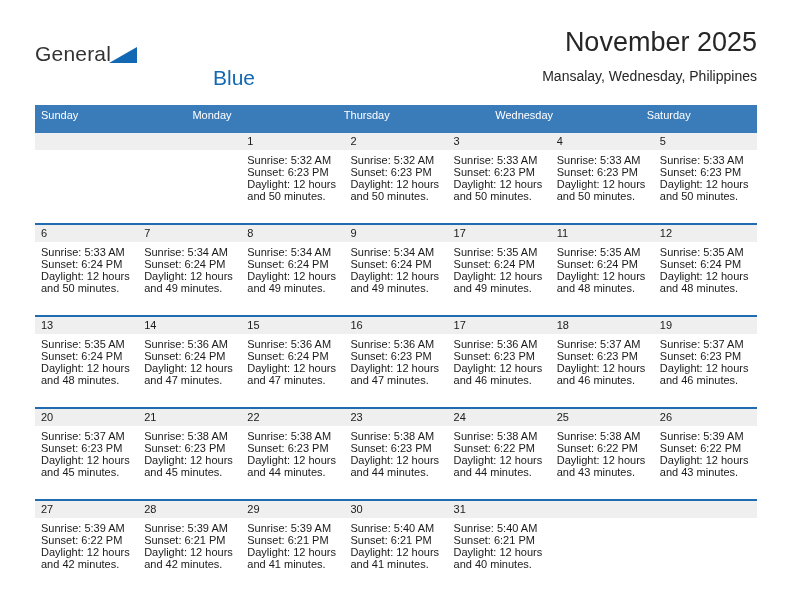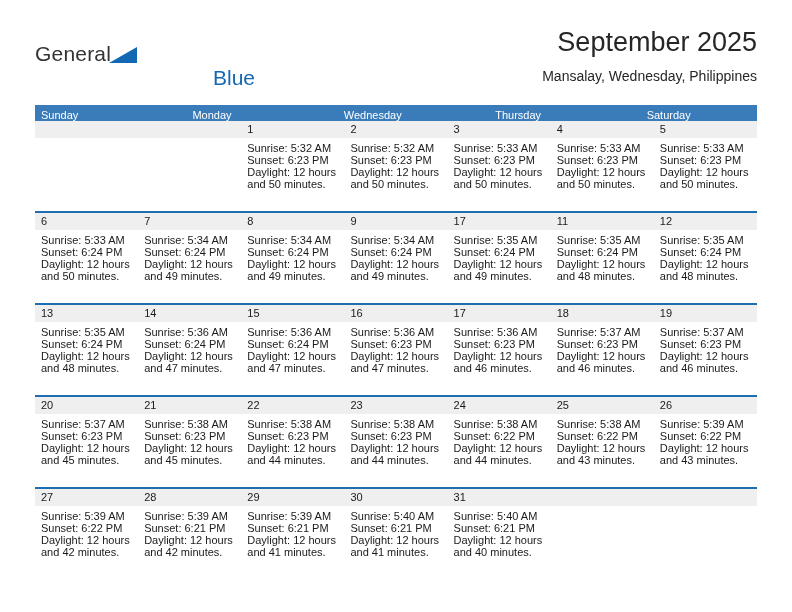--- a/index.html
+++ b/index.html
@@ -88,21 +88,21 @@
   
   .calendar {
     position: absolute;
     left: 35px;
     top: 105px;
     width: 722px;
   }
   .weekday-row {
     display: flex;
     background: #3a7cba;
-    height: 16px;
+    height: 28px;
     gap: 35px;
   }
   .weekday {
     flex: 1 1 0;
     color: #ffffff;
     font-size: 11px;
     line-height: 20px;
     padding-left: 6px;
     box-sizing: border-box;
     white-space: nowrap;
@@ -151,32 +151,32 @@
 <div class="page">
 
   <div class="header">
 
     <div class="logo">
       <span class="logo-general">General</span><span class="logo-tri"></span>
       <span class="logo-blue">Blue</span>
     </div>
 
     <div class="title-block">
-      <div class="cal-title">September 2025</div>
+      <div class="cal-title">November 2025</div>
       <div class="cal-subtitle">Mansalay, Wednesday, Philippines</div>
     </div>
 
   </div>
 
   <div class="calendar">
     <div class="weekday-row" id="weekday-row">
         <div class="weekday">Sunday</div>
         <div class="weekday">Monday</div>
+        <div class="weekday">Thursday</div>
         <div class="weekday">Wednesday</div>
-        <div class="weekday">Thursday</div>
         <div class="weekday">Saturday</div>
       </div>
     <div id="weeks-container">
         <div class="week-row first">
           <div class="day-cell empty">
             <div class="day-num-band"></div>
             <div class="day-body"></div>
           </div>
           <div class="day-cell empty">
             <div class="day-num-band"></div>

